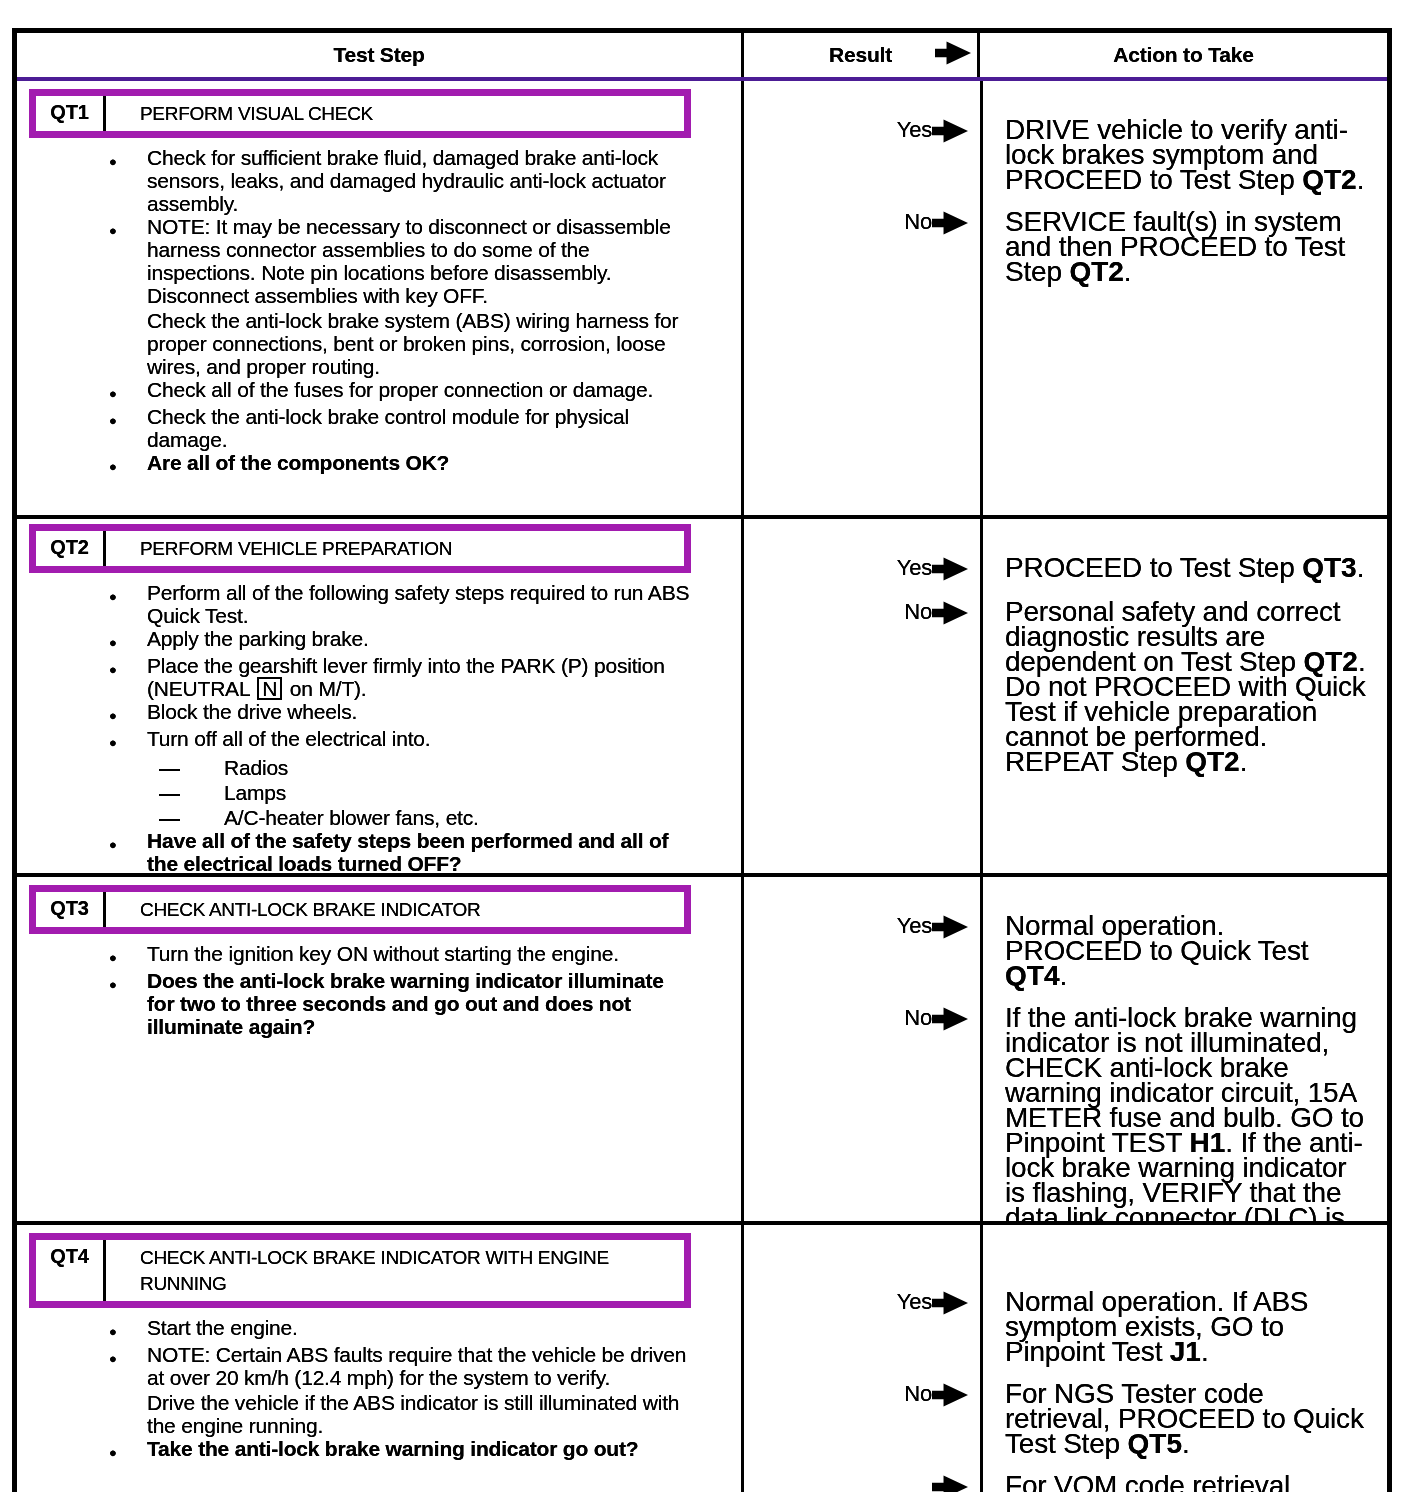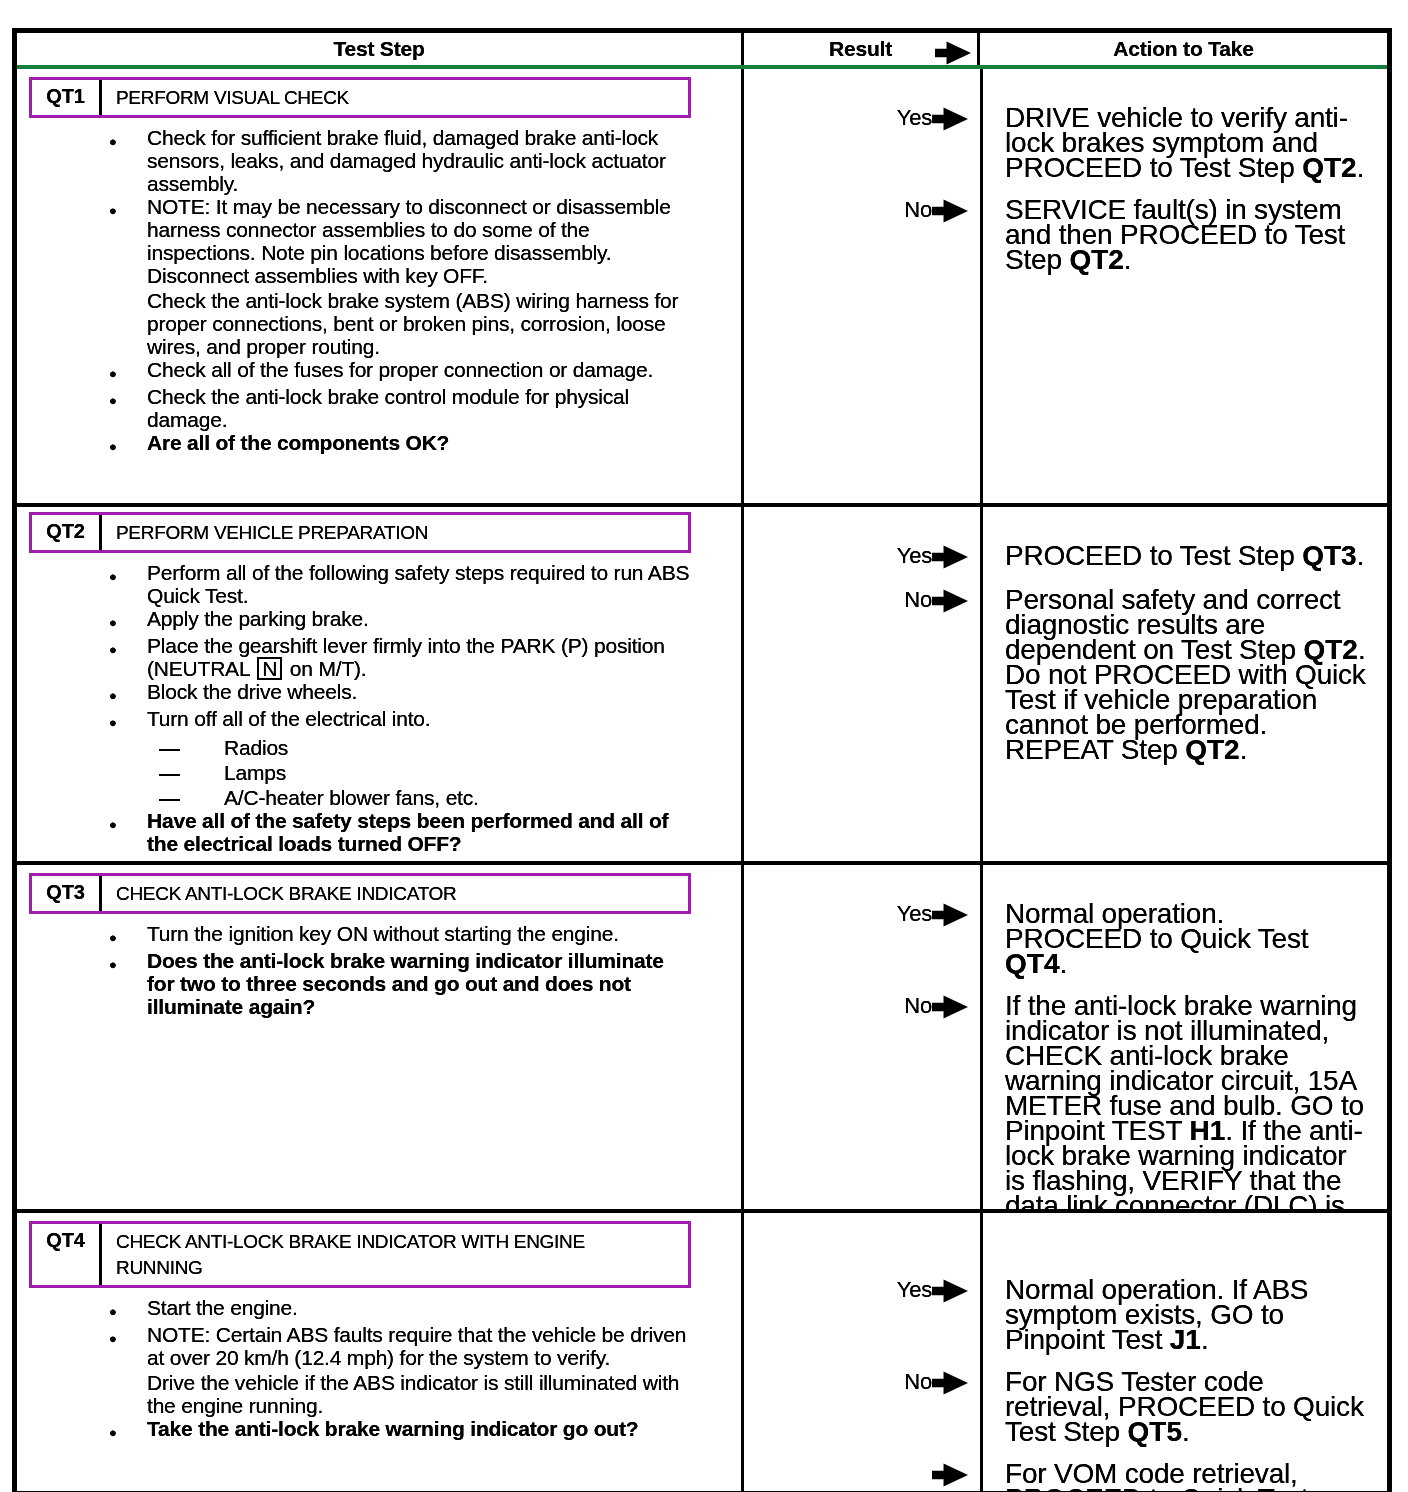--- a/index.html
+++ b/index.html
@@ -8,34 +8,34 @@
     font-family:"Liberation Sans","DejaVu Sans",sans-serif;color:#000;
     -webkit-font-smoothing:antialiased;
   }
   *{box-sizing:border-box;}
   .doc-table{
     position:absolute;left:12px;top:28px;width:1380px;
     border:5px solid #000;background:#fff;
     text-shadow:0 0 .5px #000;letter-spacing:-0.2px;
   }
   
-  .thead{display:grid;grid-template-columns:727px 236px 1fr;height:36px;border-bottom:4px solid #15803d;}
+  .thead{display:grid;grid-template-columns:727px 236px 1fr;height:48px;border-bottom:4px solid #4c1d95;}
   .th{display:flex;align-items:center;justify-content:center;font-weight:bold;font-size:21px;position:relative;}
   .th.c1,.th.c2{border-right:3px solid #000;}
   .th.c2 .arrow{position:absolute;right:6px;top:6px;}
   
   .trow{display:grid;grid-template-columns:727px 1fr;overflow:hidden;}
   .trow + .trow{border-top:4px solid #000;}
   .trow.QT1{height:434px;}
   .trow.QT2{height:358px;}
   .trow.QT3{height:348px;}
   .trow.QT4{height:282px;}
   .test-cell{border-right:3px solid #000;overflow:hidden;padding-right:50px;}
   
-  .band{display:flex;border:3px solid #a21caf;margin:8px 0 8px 12px;align-items:stretch;}
+  .band{display:flex;border:7px solid #a21caf;margin:8px 0 8px 12px;align-items:stretch;gap:20px;}
   .trow.QT2 .band{margin-top:5px;}
   .qt{width:70px;border-right:3px solid #000;text-align:center;font-weight:bold;
       font-size:20px;padding:5px 0 4px 0;flex:0 0 auto;}
   .band-title{font-size:19px;padding:5px 8px 4px 14px;max-width:560px;line-height:26px;letter-spacing:-0.3px;}
   
   .items{padding-left:92px;font-size:21px;line-height:23px;}
   .item{display:grid;grid-template-columns:38px 1fr;}
   .item.plain{margin-top:2px;}
   .item.dash{margin-left:50px;grid-template-columns:65px 1fr;margin-top:2px;}
   .item.bold .txt{font-weight:bold;}

